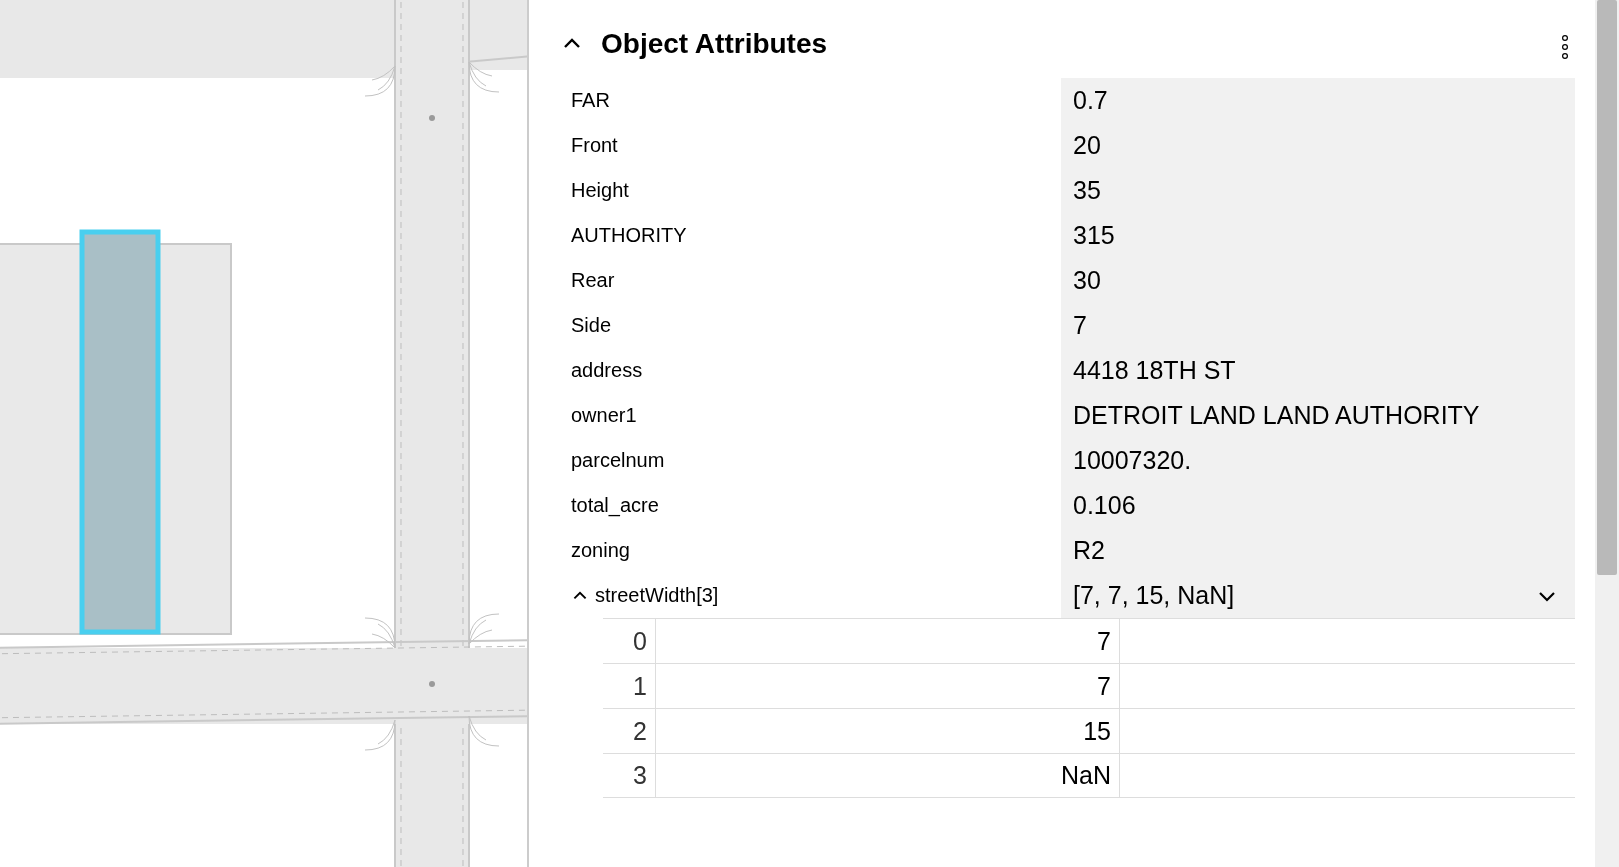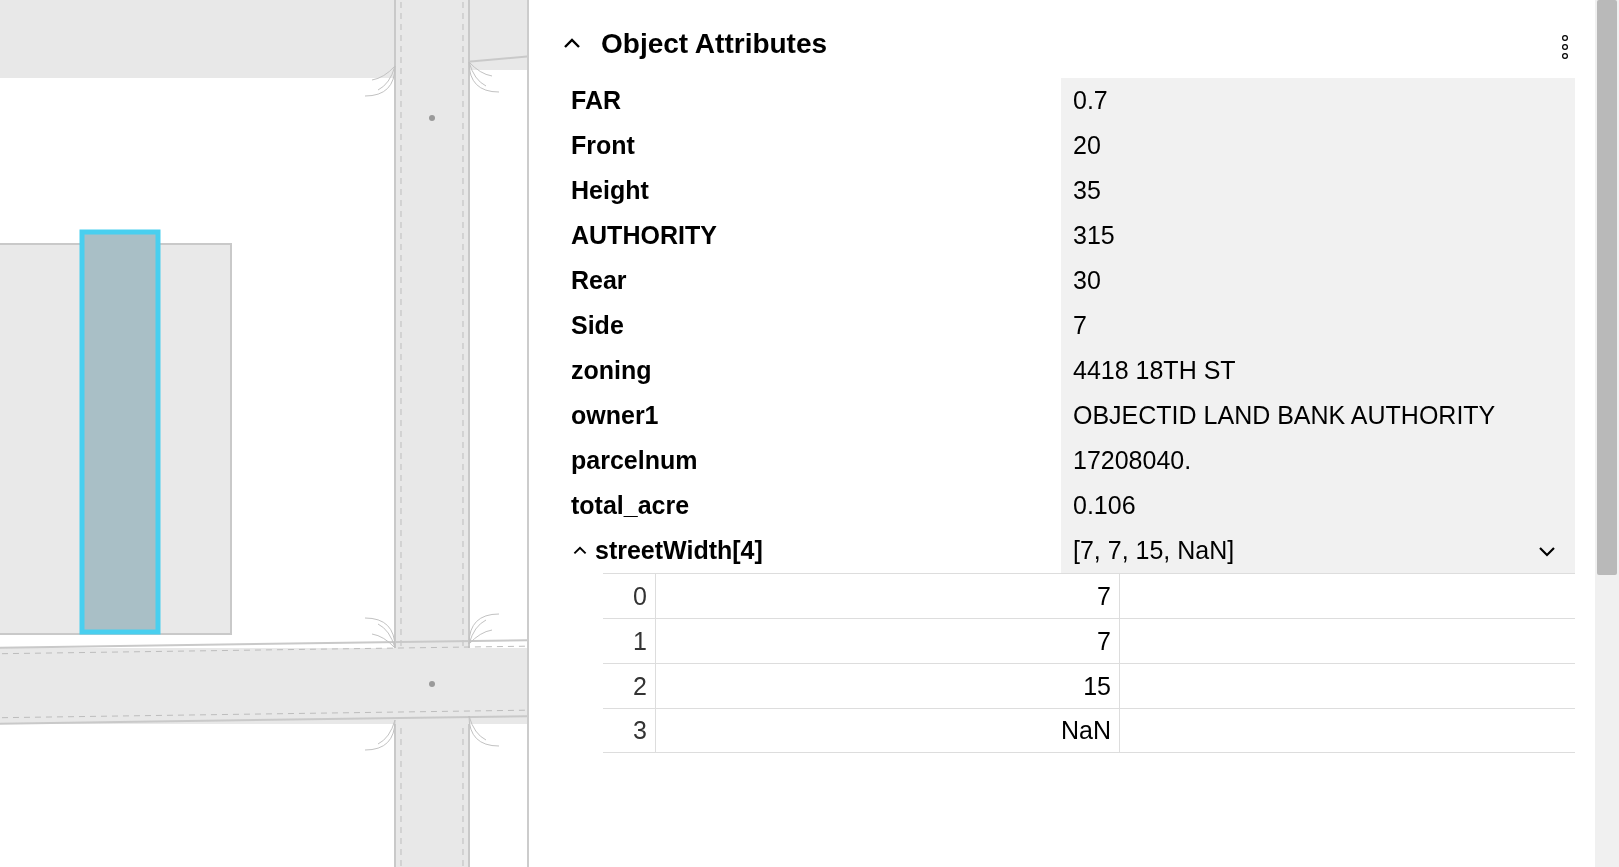--- a/index.html
+++ b/index.html
@@ -57,22 +57,21 @@
     padding-left: 30px;
   }
   .row {
     display: flex; align-items: stretch;
     height: 45px;
   }
   .row .label {
     width: 502px;
     padding-left: 12px;
     display: flex; align-items: center;
-    font-size: 25px;
-    font-weight: bold;
+    font-size: 20px;
   }
   .row .value {
     flex: 1;
     background: #f1f1f1;
     padding-left: 12px;
     display: flex; align-items: center;
     font-size: 25px;
     margin-right: 14px;
   }
   .row.array .label { display: flex; align-items: center; }
@@ -251,44 +250,48 @@
         </div>
         <div class="row">
           <div class="label">Rear</div>
           <div class="value">30</div>
         </div>
         <div class="row">
           <div class="label">Side</div>
           <div class="value">7</div>
         </div>
         <div class="row">
-          <div class="label">zoning</div>
+          <div class="label">address</div>
           <div class="value">4418 18TH ST</div>
         </div>
         <div class="row">
           <div class="label">owner1</div>
-          <div class="value">OBJECTID LAND BANK AUTHORITY</div>
+          <div class="value">DETROIT LAND LAND AUTHORITY</div>
         </div>
         <div class="row">
           <div class="label">parcelnum</div>
-          <div class="value">17208040.</div>
+          <div class="value">10007320.</div>
         </div>
         <div class="row">
           <div class="label">total_acre</div>
           <div class="value">0.106</div>
+        </div>
+        <div class="row">
+          <div class="label">zoning</div>
+          <div class="value">R2</div>
         </div>
 
         <div class="row array">
           <div class="label">
             <span class="chev-sm">
               <svg width="16" height="16" viewBox="0 0 20 20">
                   <path d="M3 13 L10 6 L17 13" fill="none" stroke="#000" stroke-width="2.4"></path>
                 </svg>
             </span>
-            <span>streetWidth[4]</span>
+            <span>streetWidth[3]</span>
           </div>
           <div class="value">
             <span>[7, 7, 15, NaN]</span>
             <span class="expand">
               <svg width="20" height="20" viewBox="0 0 20 20">
                   <path d="M3 7 L10 14 L17 7" fill="none" stroke="#000" stroke-width="2.2"></path>
                 </svg>
             </span>
           </div>
         </div>

